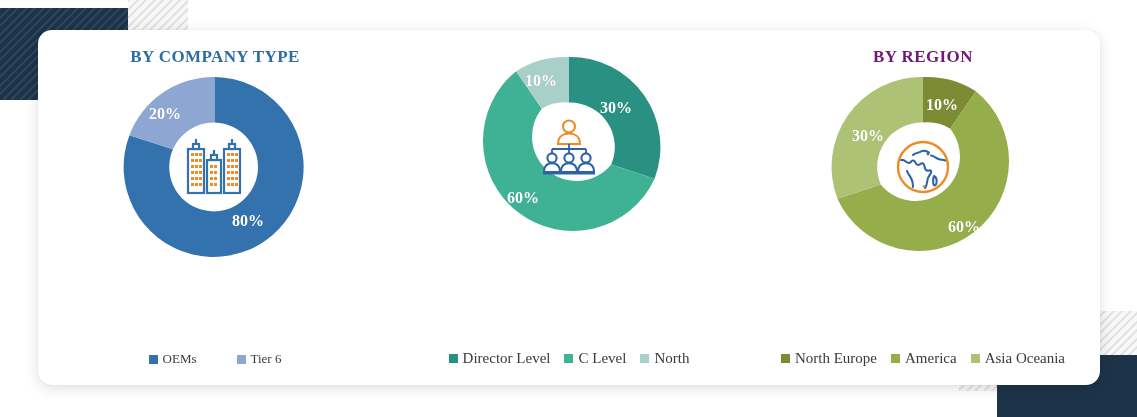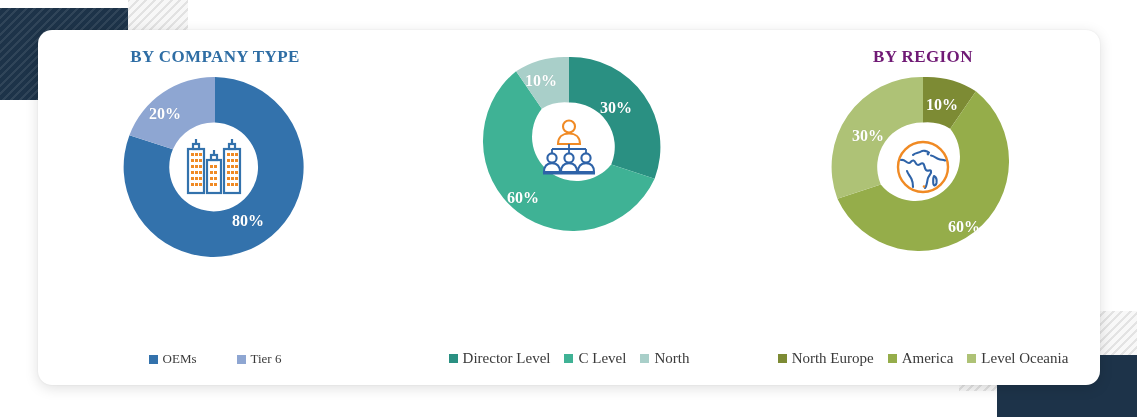--- a/index.html
+++ b/index.html
@@ -309,19 +309,19 @@
         <div class="legend-item">
           <span class="legend-swatch" style="background:#7D8B34"></span>
           <span class="legend-text">North Europe</span>
         </div>
         <div class="legend-item">
           <span class="legend-swatch" style="background:#95AD4A"></span>
           <span class="legend-text">America</span>
         </div>
         <div class="legend-item">
           <span class="legend-swatch" style="background:#AEC276"></span>
-          <span class="legend-text">Level Oceania</span>
+          <span class="legend-text">Asia Oceania</span>
         </div>
       </div>
     </div>
 
   </div>
 </div>
 
 </body></html>

